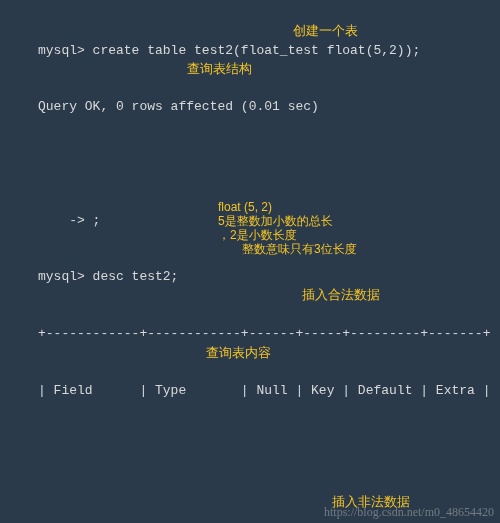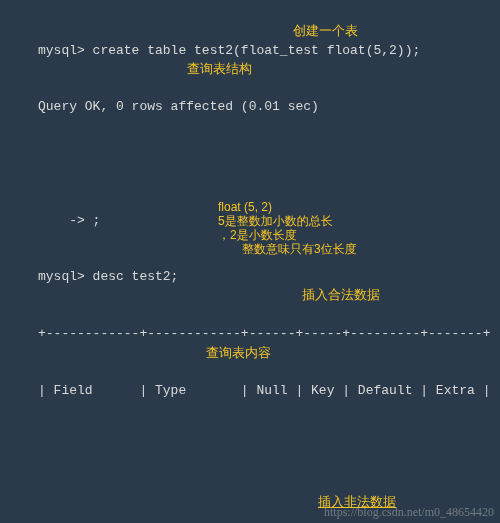--- a/index.html
+++ b/index.html
@@ -81,15 +81,15 @@
 <span class="annot" style="left:293px; top:22px;text-align:center;">创建一个表</span>
 <span class="annot" style="left:146px; top:60px;margin-left:41px;">查询表结构</span>
 
 <span class="annot small" style="left:218px; top:200px;">float (5, 2)</span>
 <span class="annot small" style="left:218px; top:214px;">5是整数加小数的总长</span>
 <span class="annot small" style="left:218px; top:228px;">，2是小数长度</span>
 <span class="annot small" style="left:218px; top:242px;margin-left:24px;">整数意味只有3位长度</span>
 
 <span class="annot" style="left:302px; top:286px;">插入合法数据</span>
 <span class="annot" style="left:206px; top:344px;">查询表内容</span>
-<span class="annot" style="left:318px; top:493px;text-decoration:underline;">插入非法数据</span>
+<span class="annot" style="left:332px; top:493px;">插入非法数据</span>
 
 <div class="watermark">https://blog.csdn.net/m0_48654420</div>
 
 </body></html>

